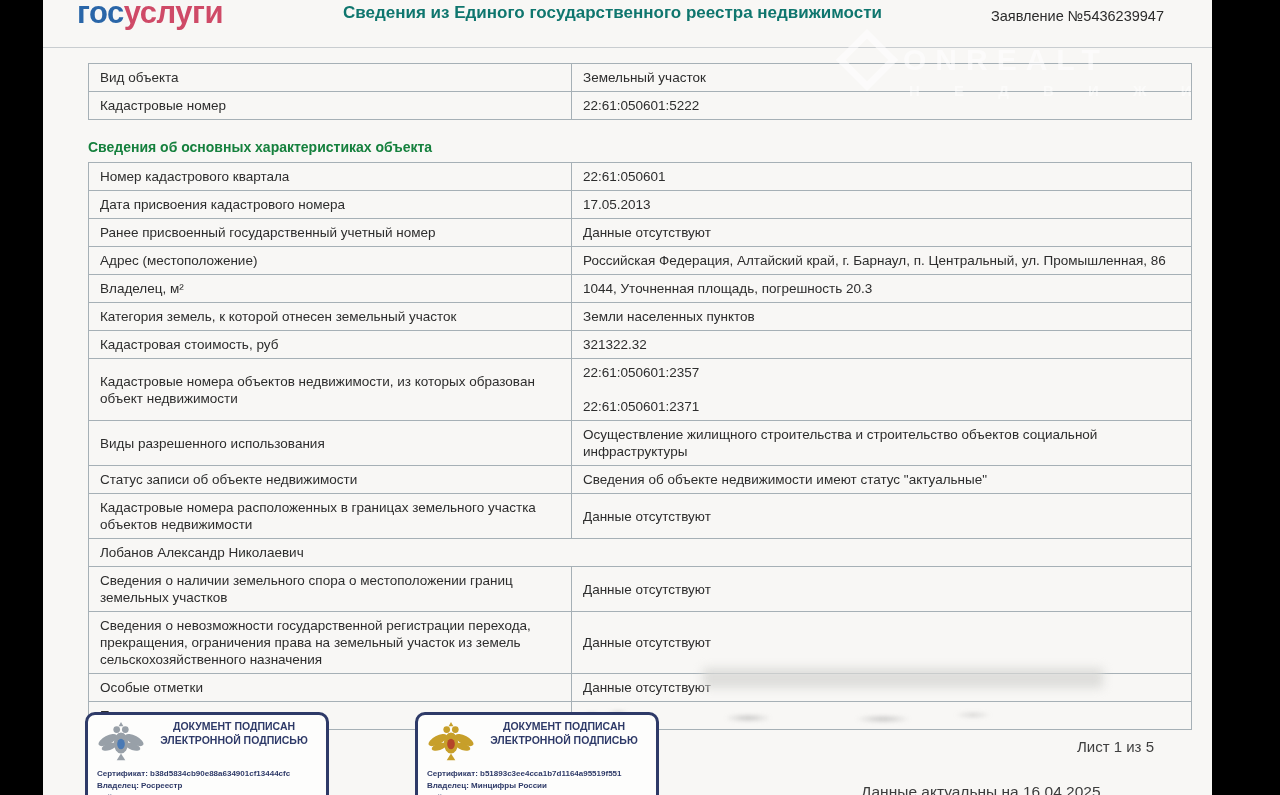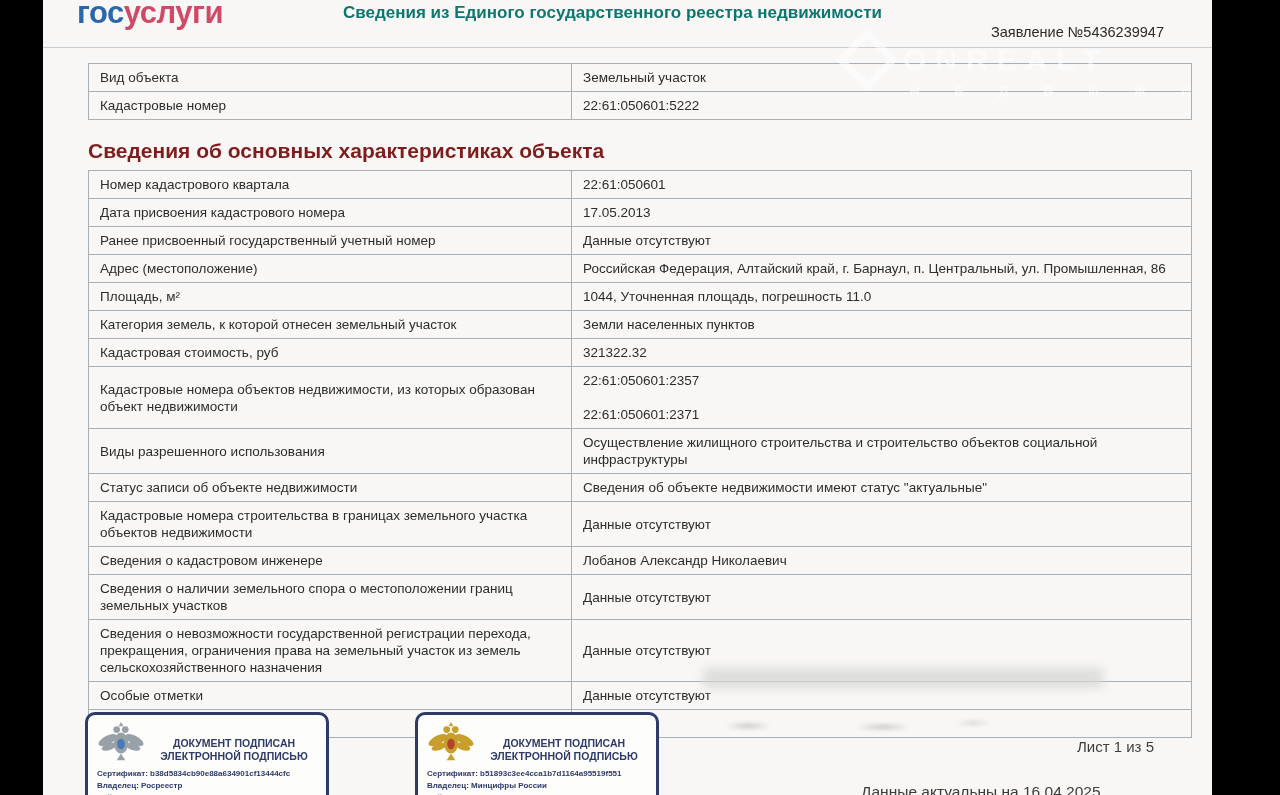--- a/index.html
+++ b/index.html
@@ -14,32 +14,32 @@
     background:#f8f7f5;overflow:hidden;
   }
   
   .doc-header{position:relative;height:47px;border-bottom:1px solid #c9cdd0;}
   .logo{position:absolute;left:34px;top:-5px;font-size:31px;font-weight:bold;letter-spacing:-0.5px;}
   .logo .p1{color:#2a66a8;}
   .logo .p2{color:#cf4a67;}
   .head-center{position:absolute;left:210px;right:240px;top:2px;text-align:center;}
   .doc-title{font-size:17px;font-weight:bold;color:#0f766e;line-height:1.25;}
   .doc-subtitle{font-size:13px;color:#333;margin-top:3px;}
-  .application{position:absolute;right:48px;top:24px;font-size:14.5px;color:#2b2b2b;}
+  .application{position:absolute;right:48px;top:8px;font-size:14.5px;color:#2b2b2b;}
   
   .content{margin-left:45px;width:1104px;}
   .dtable{border:1px solid #a6b0b6;background:transparent;}
   .summary{margin-top:15px;}
   .main{margin-top:0;}
   .trow{display:flex;align-items:stretch;}
   .trow + .trow{border-top:1px solid #a6b0b6;}
   .tcell{padding:5px 11px;font-size:13.5px;line-height:17px;display:flex;align-items:center;}
   .tlabel{width:460px;border-right:1px solid #a6b0b6;flex:none;}
   .tvalue{flex:1;white-space:pre-line;position:relative;}
-  .section-title{font-size:21px;font-weight:bold;color:#7f1d1d;margin:19px 0 7px 0;}
+  .section-title{font-size:14px;font-weight:bold;color:#15803d;margin:19px 0 7px 0;}
   
   .smudge{
     position:absolute;left:6px;top:4px;width:470px;height:20px;
     background:
       radial-gradient(ellipse 10px 3px at 14px 9px, rgba(110,110,110,.6), transparent 70%),
       radial-gradient(ellipse 16px 3px at 40px 7px, rgba(120,120,120,.45), transparent 70%),
       radial-gradient(ellipse 34px 5px at 170px 12px, rgba(125,125,125,.5), transparent 70%),
       radial-gradient(ellipse 40px 5px at 305px 13px, rgba(125,125,125,.5), transparent 70%),
       radial-gradient(ellipse 26px 4px at 395px 9px, rgba(135,135,135,.4), transparent 70%);
     filter:blur(2px);
@@ -49,21 +49,21 @@
     background:rgba(215,215,213,.8);filter:blur(5px);
   }
   
   .stamp{
     position:absolute;top:712px;width:244px;height:110px;
     border:3px solid #2e3a68;border-radius:10px;background:#fdfdfc;
     padding:5px 9px;box-sizing:border-box;
   }
   .stamp1{left:42px;}
   .stamp2{left:372px;}
-  .stamp-head{display:flex;align-items:flex-end;gap:6px;}
+  .stamp-head{display:flex;align-items:flex-start;gap:6px;}
   .stamp-eagle{width:48px;height:44px;flex:none;}
   .stamp-title{flex:1;text-align:center;font-size:10.5px;font-weight:bold;color:#2e3a68;line-height:1.3;}
   .stamp-lines{margin-top:4px;font-size:8px;font-weight:bold;color:#2e3a68;line-height:1.5;}
   
   .page-indicator{position:absolute;right:58px;top:738px;font-size:15px;color:#404040;}
   .cutoff-line{position:absolute;left:818px;top:783px;font-size:15.5px;color:#3c3c3c;}
   
   .watermark{position:absolute;top:38px;left:788px;width:460px;pointer-events:none;color:rgba(255,255,255,.55);}
   .wm-row{display:flex;align-items:center;gap:14px;}
   .wm-diamond{
@@ -117,22 +117,22 @@
         </div>
         <div class="trow">
           <div class="tcell tlabel">Ранее присвоенный государственный учетный номер</div>
           <div class="tcell tvalue">Данные отсутствуют</div>
         </div>
         <div class="trow">
           <div class="tcell tlabel">Адрес (местоположение)</div>
           <div class="tcell tvalue">Российская Федерация, Алтайский край, г. Барнаул, п. Центральный, ул. Промышленная, 86</div>
         </div>
         <div class="trow">
-          <div class="tcell tlabel">Площадь, м²</div>
-          <div class="tcell tvalue">1044, Уточненная площадь, погрешность 11.0</div>
+          <div class="tcell tlabel">Владелец, м²</div>
+          <div class="tcell tvalue">1044, Уточненная площадь, погрешность 20.3</div>
         </div>
         <div class="trow">
           <div class="tcell tlabel">Категория земель, к которой отнесен земельный участок</div>
           <div class="tcell tvalue">Земли населенных пунктов</div>
         </div>
         <div class="trow">
           <div class="tcell tlabel">Кадастровая стоимость, руб</div>
           <div class="tcell tvalue">321322.32</div>
         </div>
         <div class="trow">
@@ -143,25 +143,24 @@
         </div>
         <div class="trow">
           <div class="tcell tlabel">Виды разрешенного использования</div>
           <div class="tcell tvalue">Осуществление жилищного строительства и строительство объектов социальной инфраструктуры</div>
         </div>
         <div class="trow">
           <div class="tcell tlabel">Статус записи об объекте недвижимости</div>
           <div class="tcell tvalue">Сведения об объекте недвижимости имеют статус "актуальные"</div>
         </div>
         <div class="trow">
-          <div class="tcell tlabel">Кадастровые номера строительства в границах земельного участка объектов недвижимости</div>
-          <div class="tcell tvalue">Данные отсутствуют</div>
-        </div>
-        <div class="trow">
-          <div class="tcell tlabel">Сведения о кадастровом инженере</div>
+          <div class="tcell tlabel">Кадастровые номера расположенных в границах земельного участка объектов недвижимости</div>
+          <div class="tcell tvalue">Данные отсутствуют</div>
+        </div>
+        <div class="trow">
           <div class="tcell tvalue">Лобанов Александр Николаевич</div>
         </div>
         <div class="trow">
           <div class="tcell tlabel">Сведения о наличии земельного спора о местоположении границ земельных участков</div>
           <div class="tcell tvalue">Данные отсутствуют</div>
         </div>
         <div class="trow">
           <div class="tcell tlabel">Сведения о невозможности государственной регистрации перехода, прекращения, ограничения права на земельный участок из земель сельскохозяйственного назначения</div>
           <div class="tcell tvalue">Данные отсутствуют</div>
         </div>

